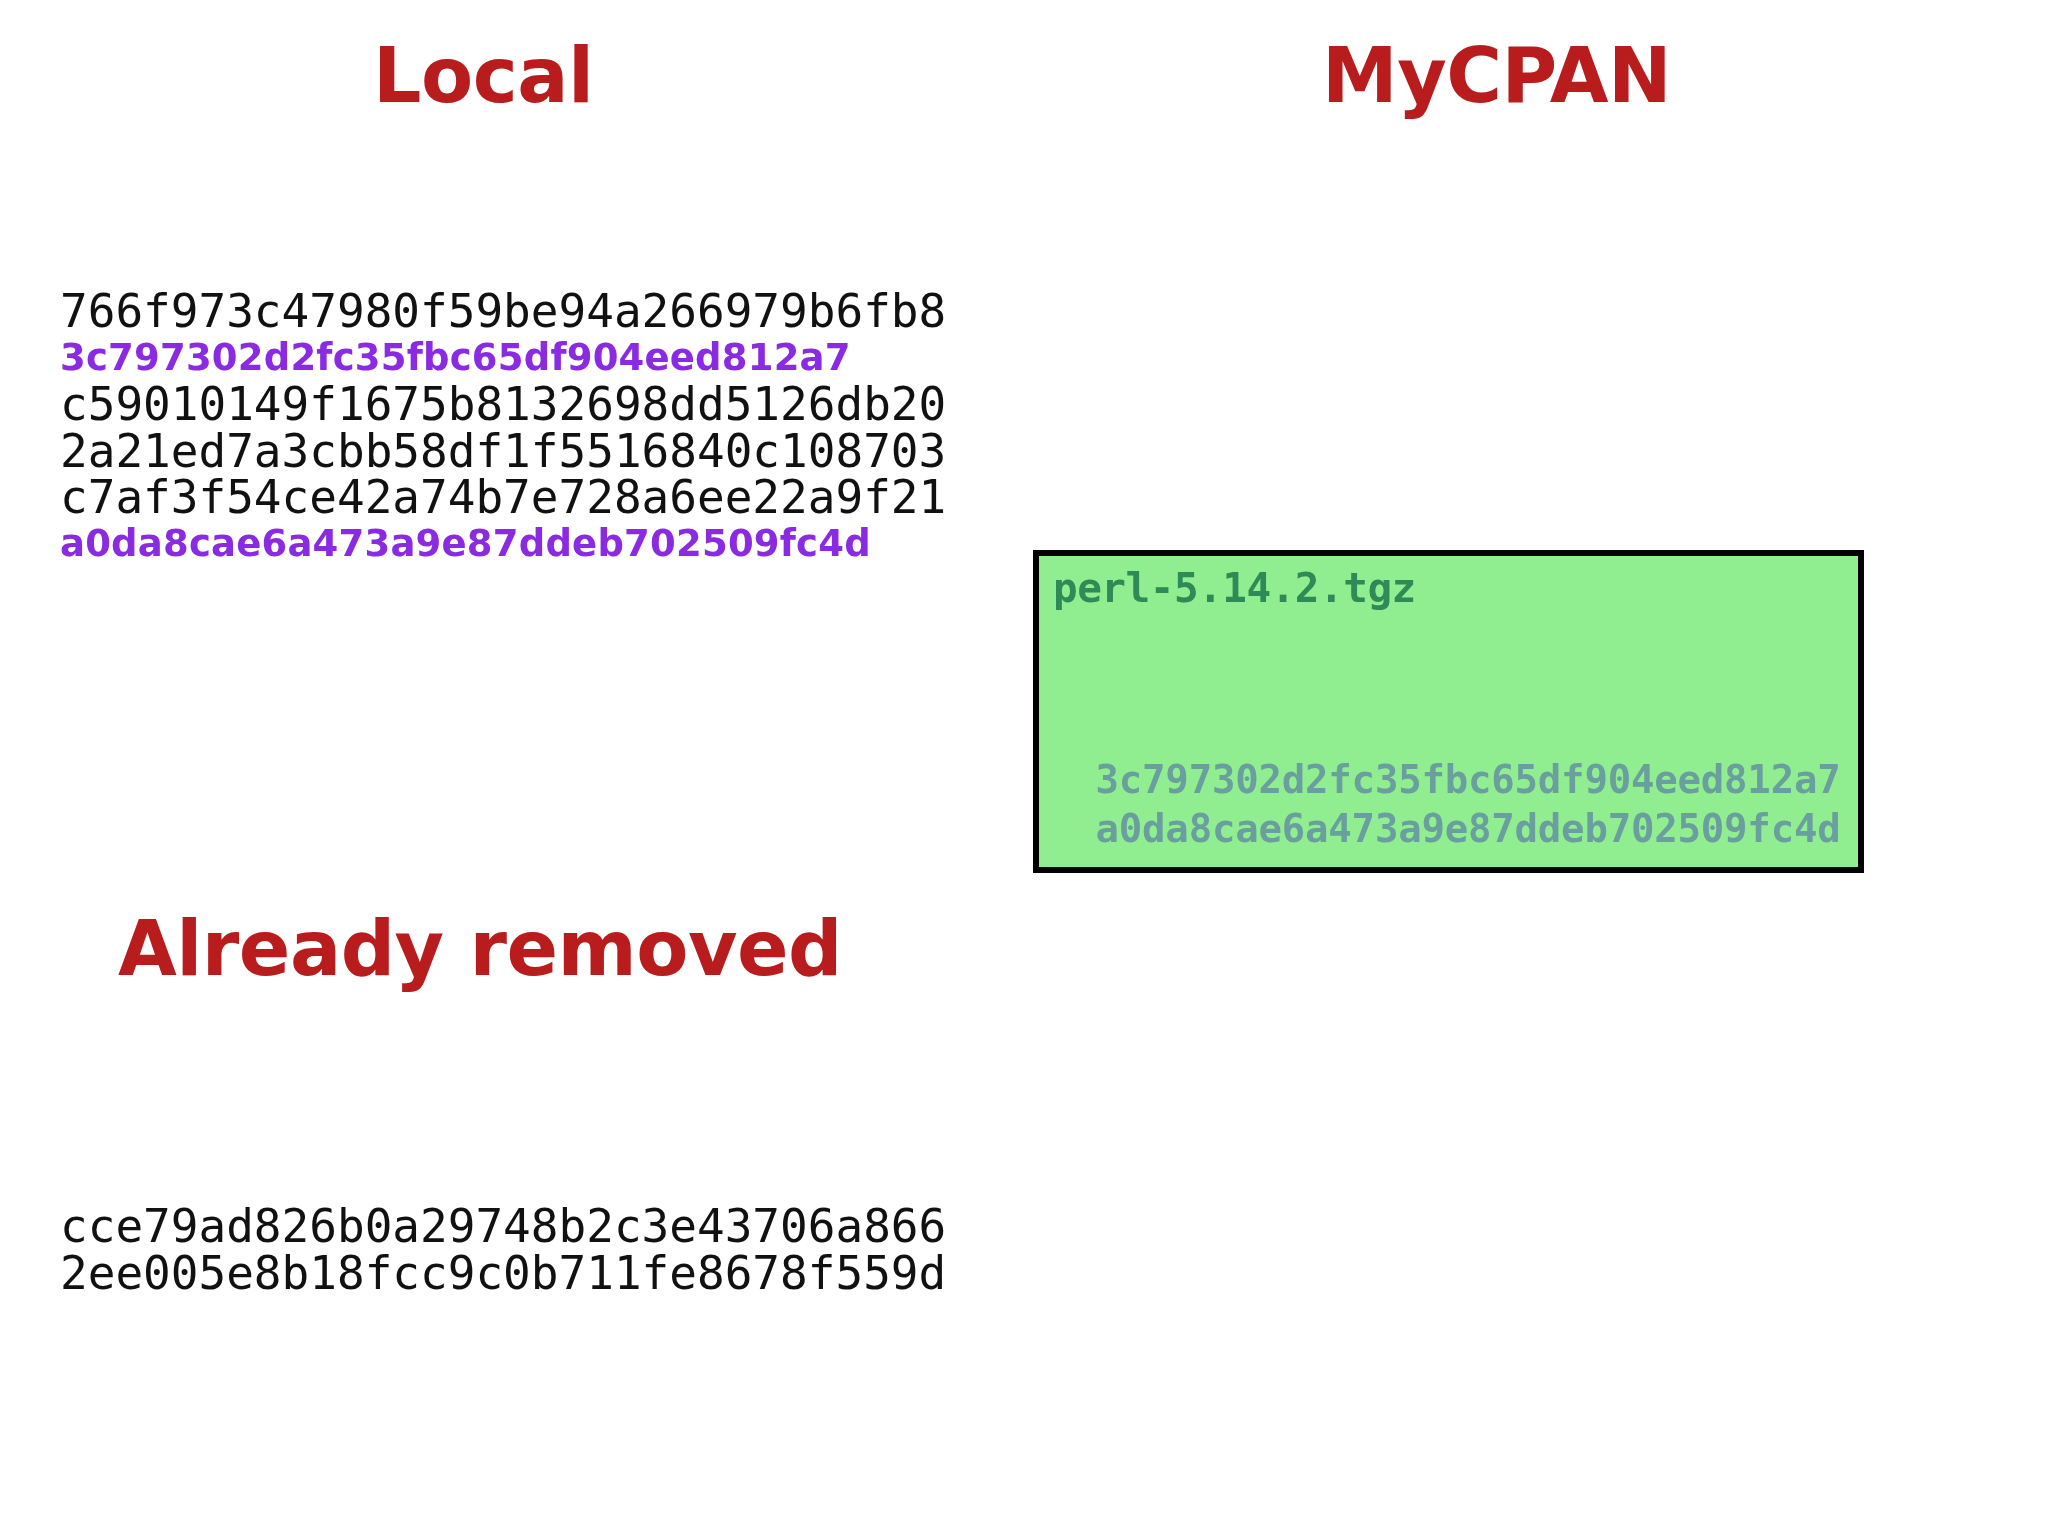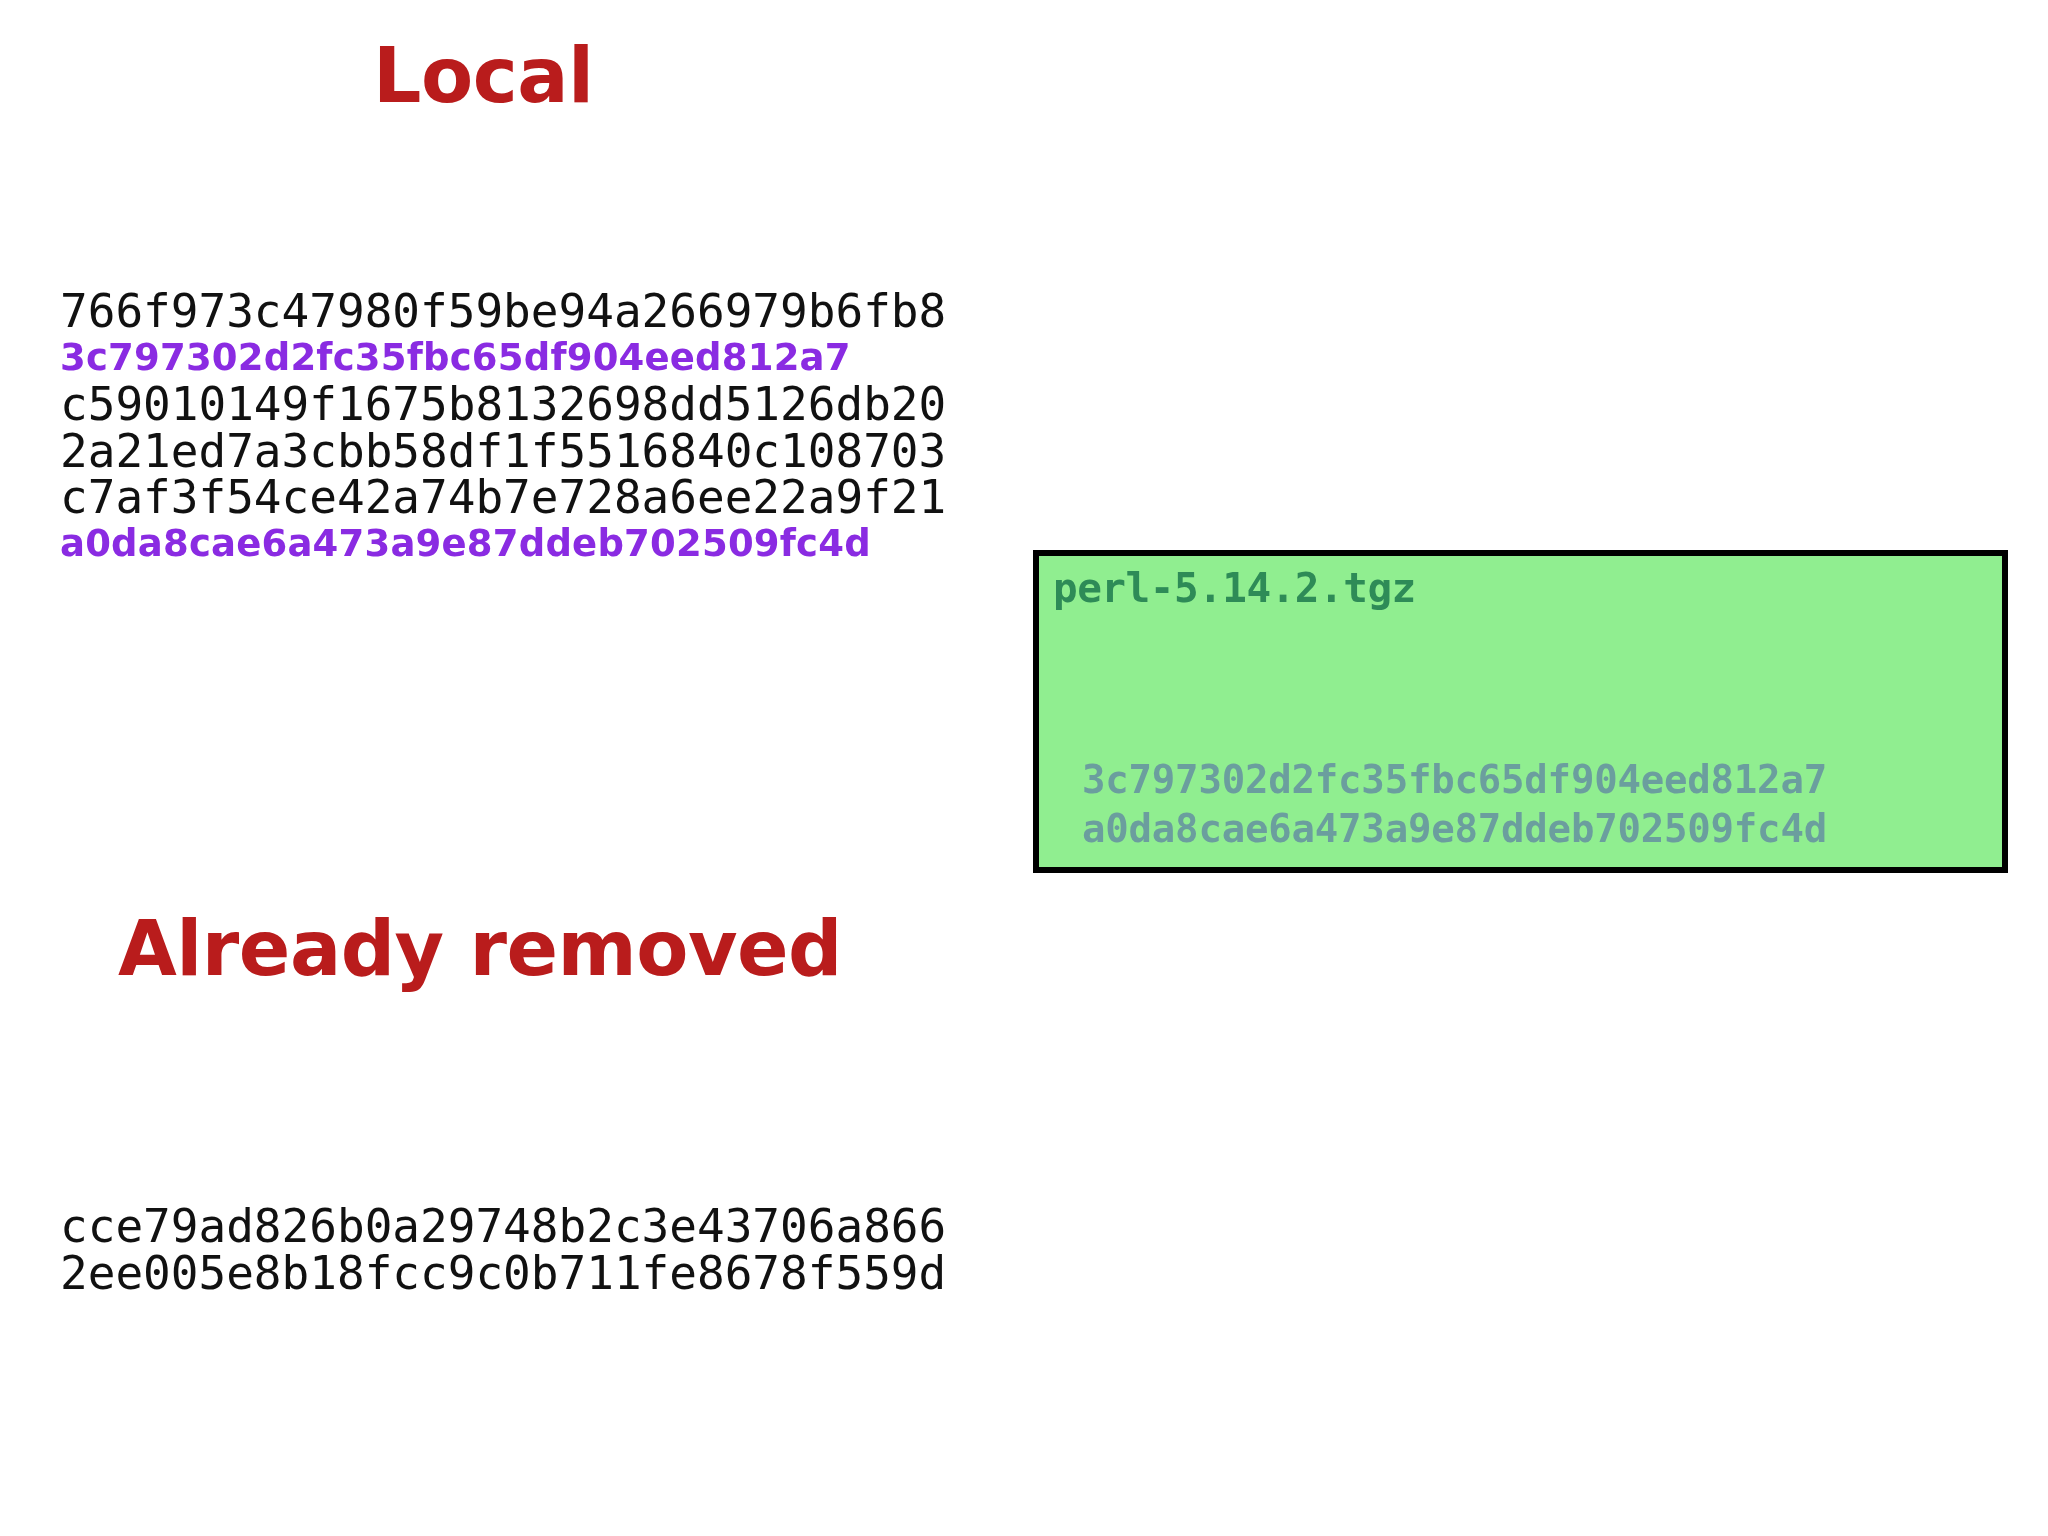--- a/index.html
+++ b/index.html
@@ -80,25 +80,26 @@
     font-weight: 700;
     font-size: 37px;
     letter-spacing: 0.2px;
   }
 
   
   #mycpan-panel {
     position: absolute;
     left: 1033px;
     top: 550px;
-    width: 975px;
+    width: 831px;
     height: 323px;
     background: #90EE90;
     border: 6px solid #000000;
     box-sizing: border-box;
+    text-align: center;
   }
   #mycpan-panel-title {
     position: absolute;
     left: 14px;
     top: 8px;
     font-family: "DejaVu Sans Mono", monospace;
     font-weight: 700;
     font-size: 41px;
     line-height: 48px;
     color: #2E8B57;
@@ -121,20 +122,21 @@
     letter-spacing: -0.2px;
   }
 </style>
 </head>
 <body>
 
 <div class="slide">
 
   <div id="heading-local" class="heading">Local</div>
 
+  <div id="heading-mycpan" class="heading">MyCPAN</div>
 
   <div id="local-hash-list">
       <div class="hash-line">766f973c47980f59be94a266979b6fb8</div>
       <div class="hash-line highlight">3c797302d2fc35fbc65df904eed812a7</div>
       <div class="hash-line">c59010149f1675b8132698dd5126db20</div>
       <div class="hash-line">2a21ed7a3cbb58df1f5516840c108703</div>
       <div class="hash-line">c7af3f54ce42a74b7e728a6ee22a9f21</div>
       <div class="hash-line highlight">a0da8cae6a473a9e87ddeb702509fc4d</div>
     </div>
 

